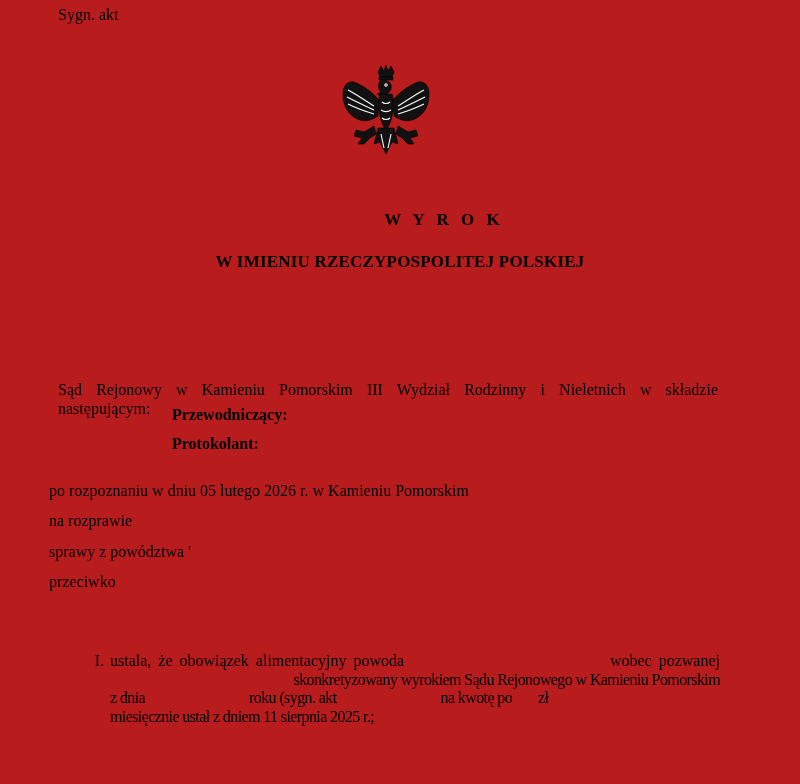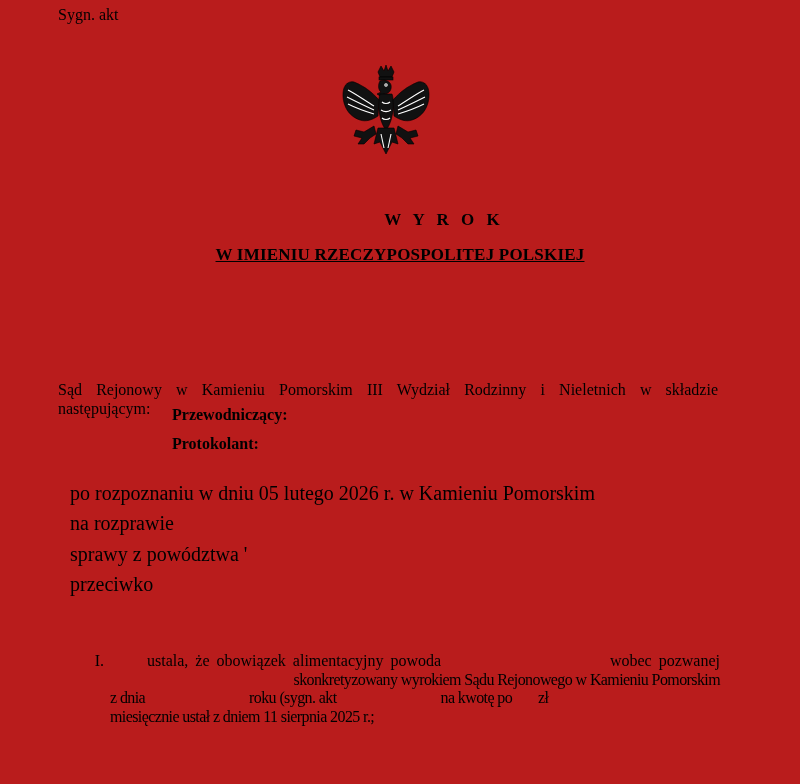--- a/index.html
+++ b/index.html
@@ -33,21 +33,21 @@
     }
 
     .title {
       position: absolute;
       left: 0; width: 800px;
       text-align: center;
       font-weight: bold;
       font-size: 17px;
     }
     .title-1 { top: 210px; letter-spacing: 4px; padding-left: 8px; box-sizing: border-box; margin-left: 40px; }
-    .title-2 { top: 245px; letter-spacing: 0.2px; text-decoration: underline; }
+    .title-2 { top: 252px; letter-spacing: 0.2px; }
 
     .date-line {
       right: 82px; top: 305px;
       font-weight: bold; font-size: 16px;
     }
 
     .court-para {
       position: absolute;
       left: 58px; top: 344px;
       width: 660px;
@@ -60,21 +60,21 @@
       display: block;
       text-align: justify;
       text-align-last: justify;
       margin-top: 36px;
     }
 
     .role { left: 172px; font-weight: bold; font-size: 16px; }
     .role-1 { top: 406px; }
     .role-2 { top: 435px; }
 
-    .proc { left: 70px; font-size: 20px; }
+    .proc { left: 49px; font-size: 16px; }
     .proc-1 { top: 482px; }
     .proc-2 { top: 512px; }
     .proc-3 { top: 543px; }
     .proc-4 { top: 573px; }
     .proc-5 { top: 603px; }
 
     .redact-mark {
       display: inline-block;
       width: 6px;
       color: #000;
@@ -86,21 +86,21 @@
       width: 652px;
       font-size: 16px;
       line-height: 18.5px;
     }
     .op-item { position: relative; padding-left: 42px; }
     .op-num {
       position: absolute; left: 0; top: 0;
       width: 36px; text-align: right;
     }
     .op-row { display: flex; white-space: nowrap; }
-    .op-row .spread { flex: 1; display: flex; justify-content: space-between; margin-left: 37px; }
+    .op-row .spread { flex: 1; display: flex; justify-content: space-between; }
     .gap { display: inline-block; }
     .cond { letter-spacing: -0.6px; }
   </style>
 </head>
 <body>
 
 <div class="page">
 
   <div class="abs sygn">Sygn. akt</div>
 

